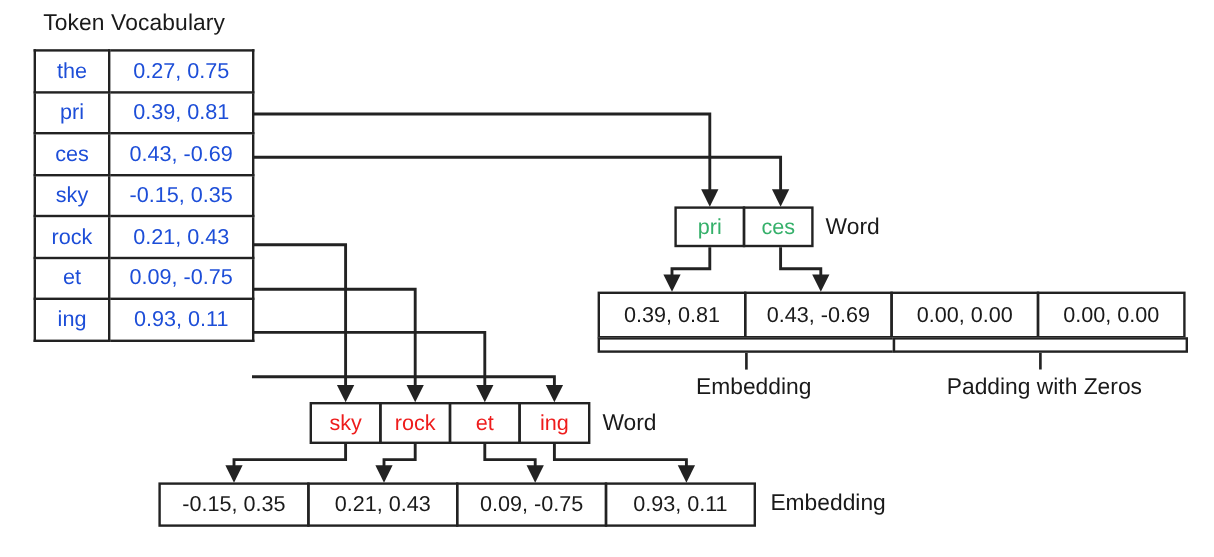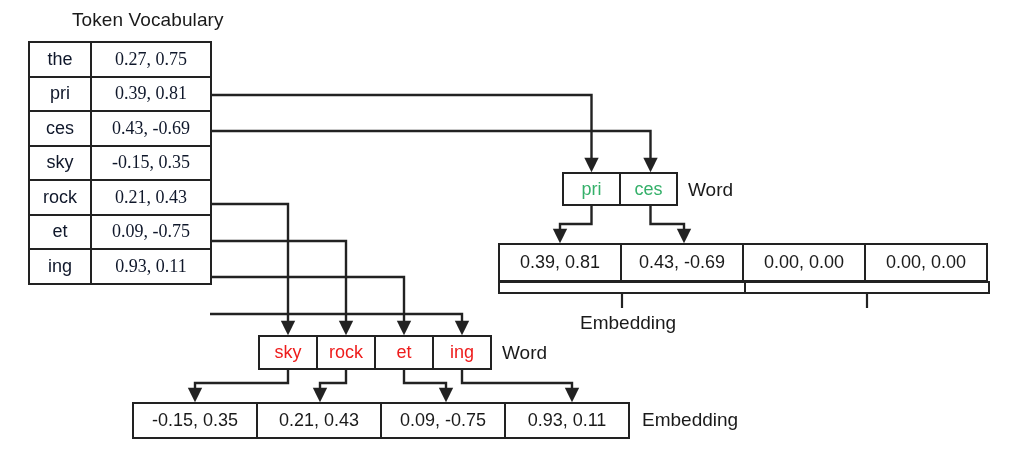--- a/index.html
+++ b/index.html
@@ -31,41 +31,40 @@
     position: absolute;
     white-space: nowrap;
     line-height: 1;
   }
   
   #title {
     left: 36px;
     top: 10px;
     font-size: 19px;
     letter-spacing: 0.1px;
-    margin-left: 36px;
   }
   
   #vocab-table {
     position: absolute;
     left: 28px;
     top: 41px;
     width: 182px;
     border-collapse: collapse;
     table-layout: fixed;
   }
   #vocab-table td {
     border: 2px solid #222222;
     height: 32.5px;
     padding: 0;
     text-align: center;
     font-size: 18px;
-    color: #0f172a;
+    color: #1d4ed8;
   }
   #vocab-table td.tok { width: 60px; }
-  #vocab-table td.vec { width: 118px; font-family: Liberation Serif, serif; }
+  #vocab-table td.vec { width: 118px; }
 
   
   .strip {
     position: absolute;
     display: flex;
     box-sizing: border-box;
   }
   .strip .cell {
     box-sizing: border-box;
     border: 2px solid #222222;
@@ -243,20 +242,21 @@
     <div class="cell">0.39, 0.81</div>
     <div class="cell">0.43, -0.69</div>
     <div class="cell">0.00, 0.00</div>
     <div class="cell">0.00, 0.00</div>
   </div>
 
   <div class="brace-bar" id="brace-embedding"></div>
   <div class="brace-bar" id="brace-padding"></div>
 
   <div class="lbl" id="label-emb-top">Embedding</div>
+  <div class="lbl" id="label-padding">Padding with Zeros</div>
 
   <div class="strip" id="word-row-bottom">
     <div class="cell" style="color: rgb(238, 28, 28);">sky</div>
     <div class="cell" style="color: rgb(238, 28, 28);">rock</div>
     <div class="cell" style="color: rgb(238, 28, 28);">et</div>
     <div class="cell" style="color: rgb(238, 28, 28);">ing</div>
   </div>
   <div class="lbl" id="label-word-bottom">Word</div>
 
   <div class="strip" id="emb-row-bottom">

